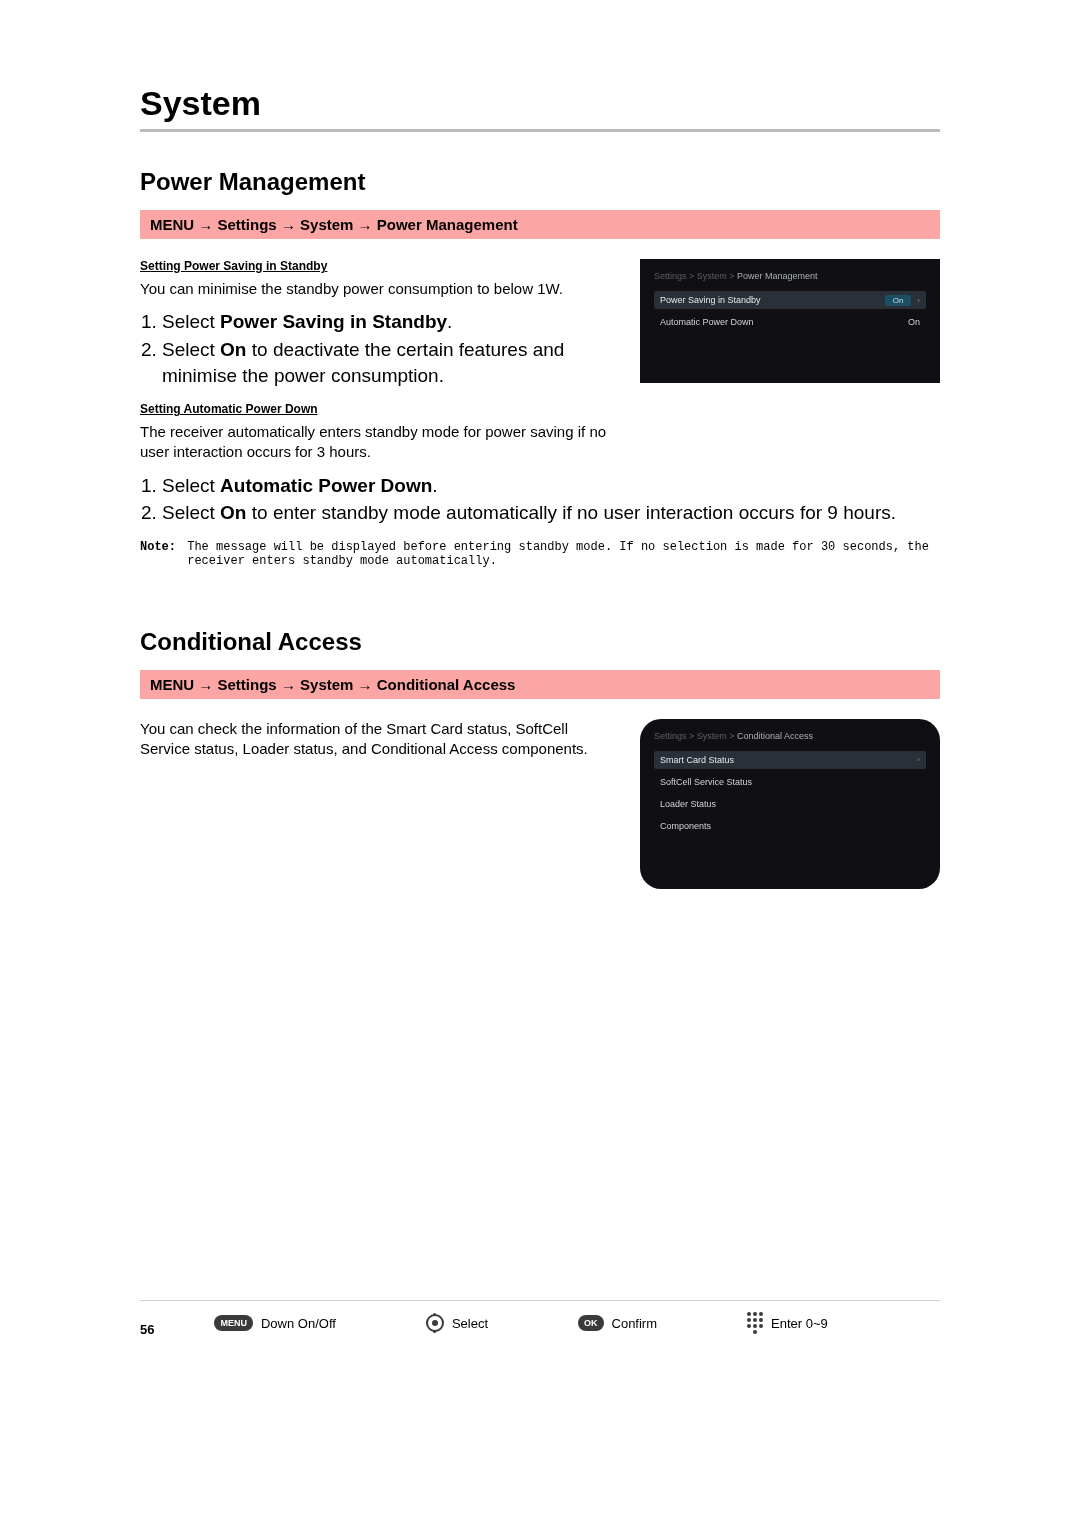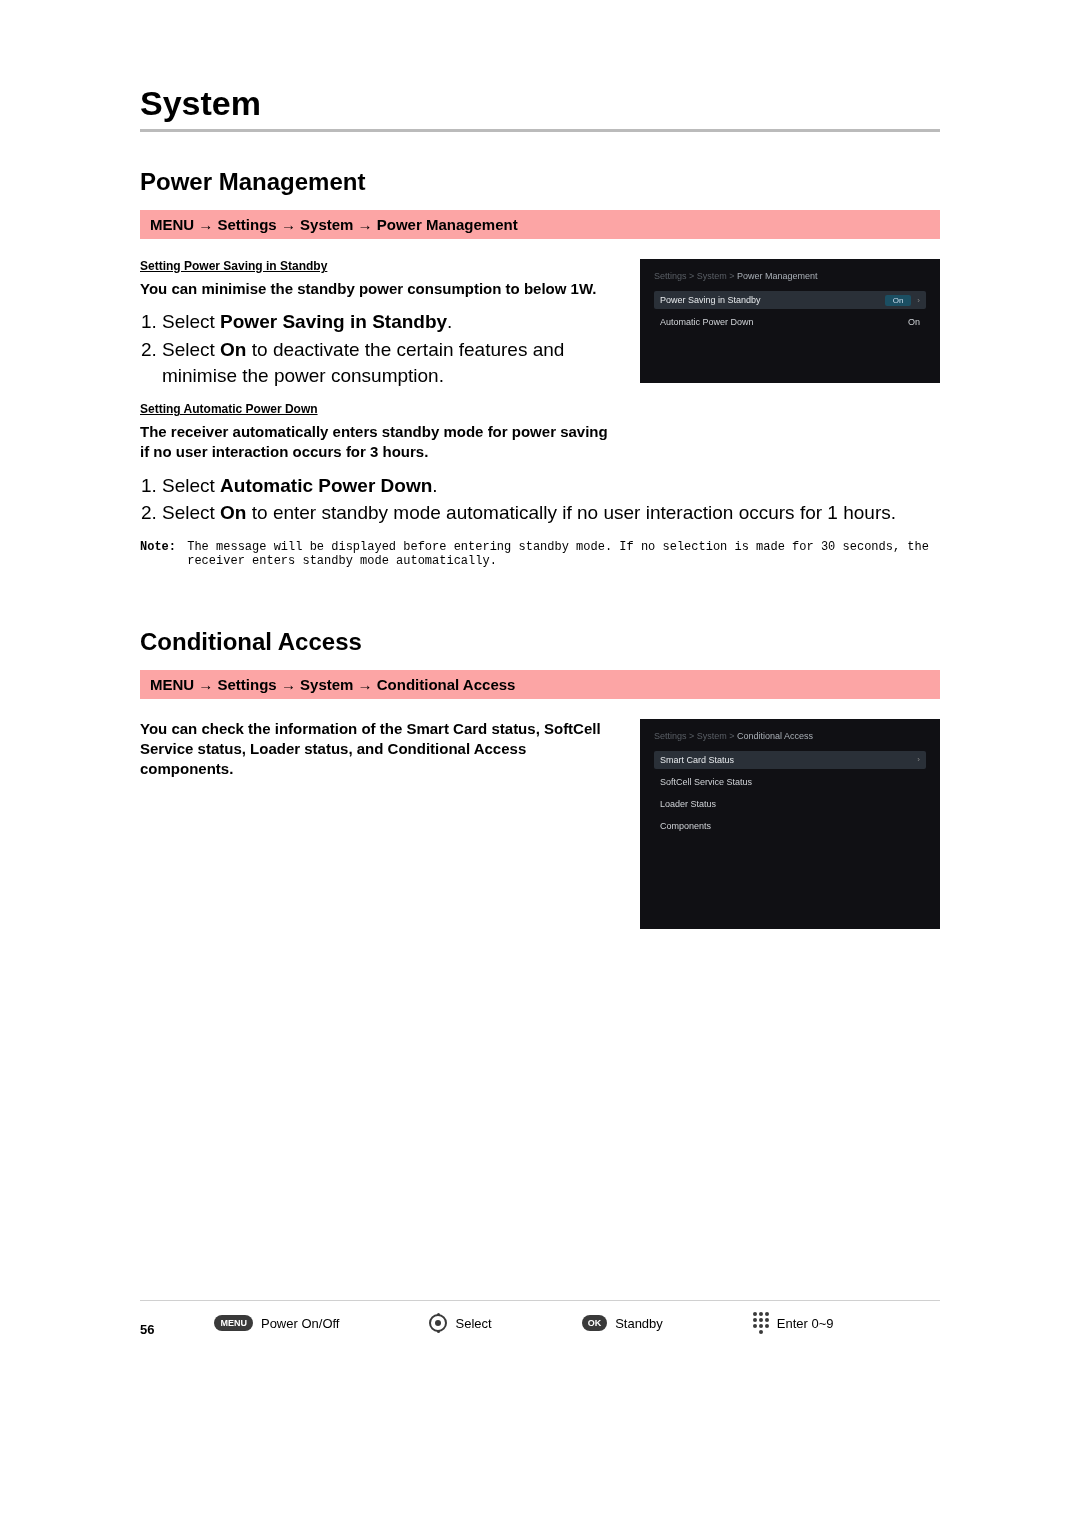--- a/index.html
+++ b/index.html
@@ -44,21 +44,21 @@
     font-weight: 700;
     text-decoration: underline;
     margin: 0 0 6px 0;
   }
   .two-col {
     display: flex;
     gap: 24px;
     align-items: flex-start;
   }
   .col-text { flex: 1 1 0; }
-  .col-text p, .body-text p { font-size: 15px; margin: 0 0 10px 0; line-height: 1.35; font-weight: bold; }
+  .col-text p, .body-text p { font-size: 15px; margin: 0 0 10px 0; line-height: 1.35; }
   ol.steps { font-size: 19px; margin: 0 0 14px 0; padding-left: 22px; }
   ol.steps li { margin-bottom: 2px; line-height: 1.35; }
   .note-block { font-size: 12px; margin: 10px 0 16px 0; font-family: Liberation Mono, monospace; }
   .note-block .note-label { font-weight: 700; }
   .note-body { display: inline-block; vertical-align: top; width: calc(100% - 52px); margin-left: 4px; }
 
   
   .shot {
     width: 300px;
     background: #101014;
@@ -87,21 +87,21 @@
     padding: 1px 8px;
     border-radius: 2px;
     font-size: 8px;
   }
   .shot-row .arrow-small {
     color: #888;
     font-size: 8px;
     margin-left: 6px;
   }
   .shot-pm { height: 124px; }
-  .shot-ca { height: 210px; }
+  .shot-ca { height: 170px; border-radius: 21px; }
 
   
   .footer {
     position: absolute;
     left: 140px;
     right: 140px;
     bottom: 190px;
   }
   .footer-rule {
     border: none;
@@ -211,21 +211,21 @@
         <span>On</span>
       </div>
     </div>
   </div>
 
   <ol class="steps">
     <li>
       <span>Select </span><span class="bold">Automatic Power Down</span><span>.</span>
     </li>
     <li>
-      <span>Select </span><span class="bold">On</span><span> to enter standby mode automatically if no user interaction occurs for 1 hours.</span>
+      <span>Select </span><span class="bold">On</span><span> to enter standby mode automatically if no user interaction occurs for 9 hours.</span>
     </li>
   </ol>
 
   <div class="note-block">
     <span class="note-label">Note:</span>
     <span class="note-body">The message will be displayed before entering standby mode. If no selection is made for 30 seconds, the receiver enters standby mode automatically.</span>
   </div>
 
   <div class="section-gap"></div>
 
@@ -267,40 +267,40 @@
 
   <div class="footer">
     <hr class="footer-rule">
     <div class="legend-row">
       <span class="page-num">56</span>
 
       <div class="legend-item">
         <span class="legend-icon">
           <span class="icon-pill">MENU</span>
         </span>
-        <span>Power On/Off</span>
+        <span>Down On/Off</span>
       </div>
 
       <div class="legend-item">
         <span class="legend-icon">
           <span class="icon-circle-dot">
             <span class="ring"></span>
               <span class="dot-up"></span>
               <span class="center"></span>
               <span class="dot-down"></span>
           </span>
         </span>
         <span>Select</span>
       </div>
 
       <div class="legend-item">
         <span class="legend-icon">
           <span class="icon-pill">OK</span>
         </span>
-        <span>Standby</span>
+        <span>Confirm</span>
       </div>
 
       <div class="legend-item">
         <span class="legend-icon icon-keypad-wrap">
           <span class="icon-keypad">
             <span></span>
               <span></span>
               <span></span>
             <span></span>
               <span></span>

